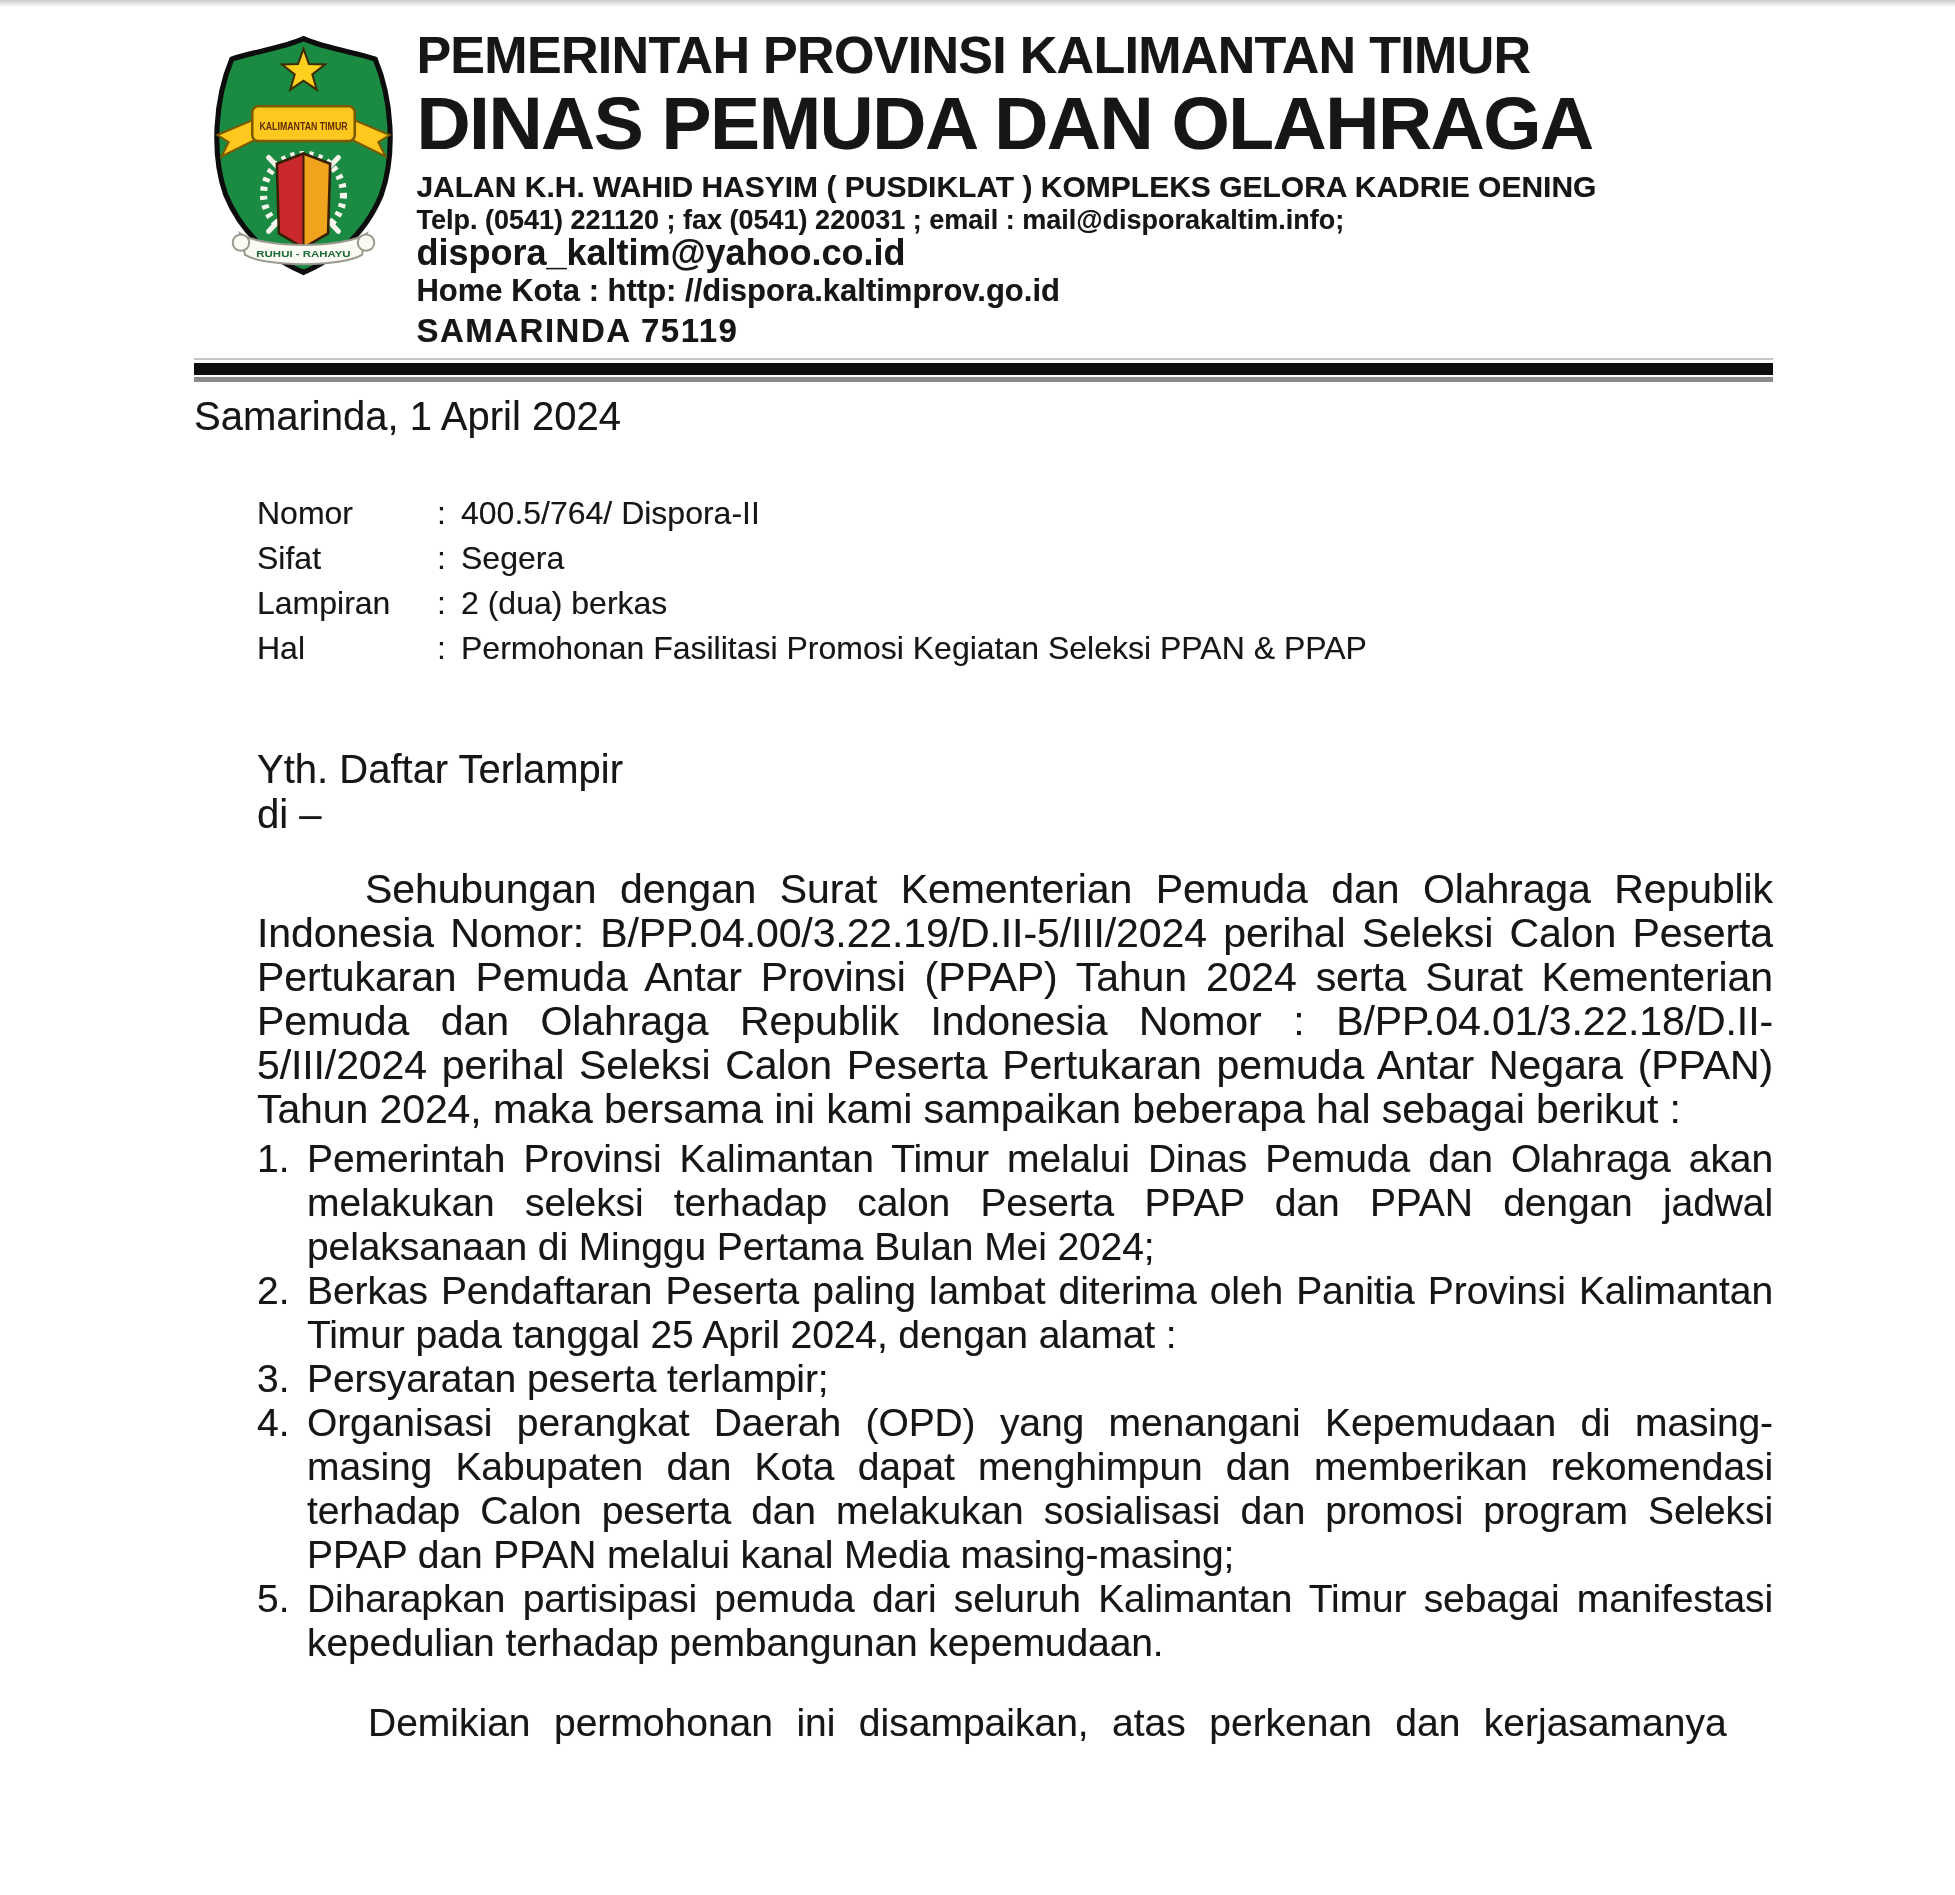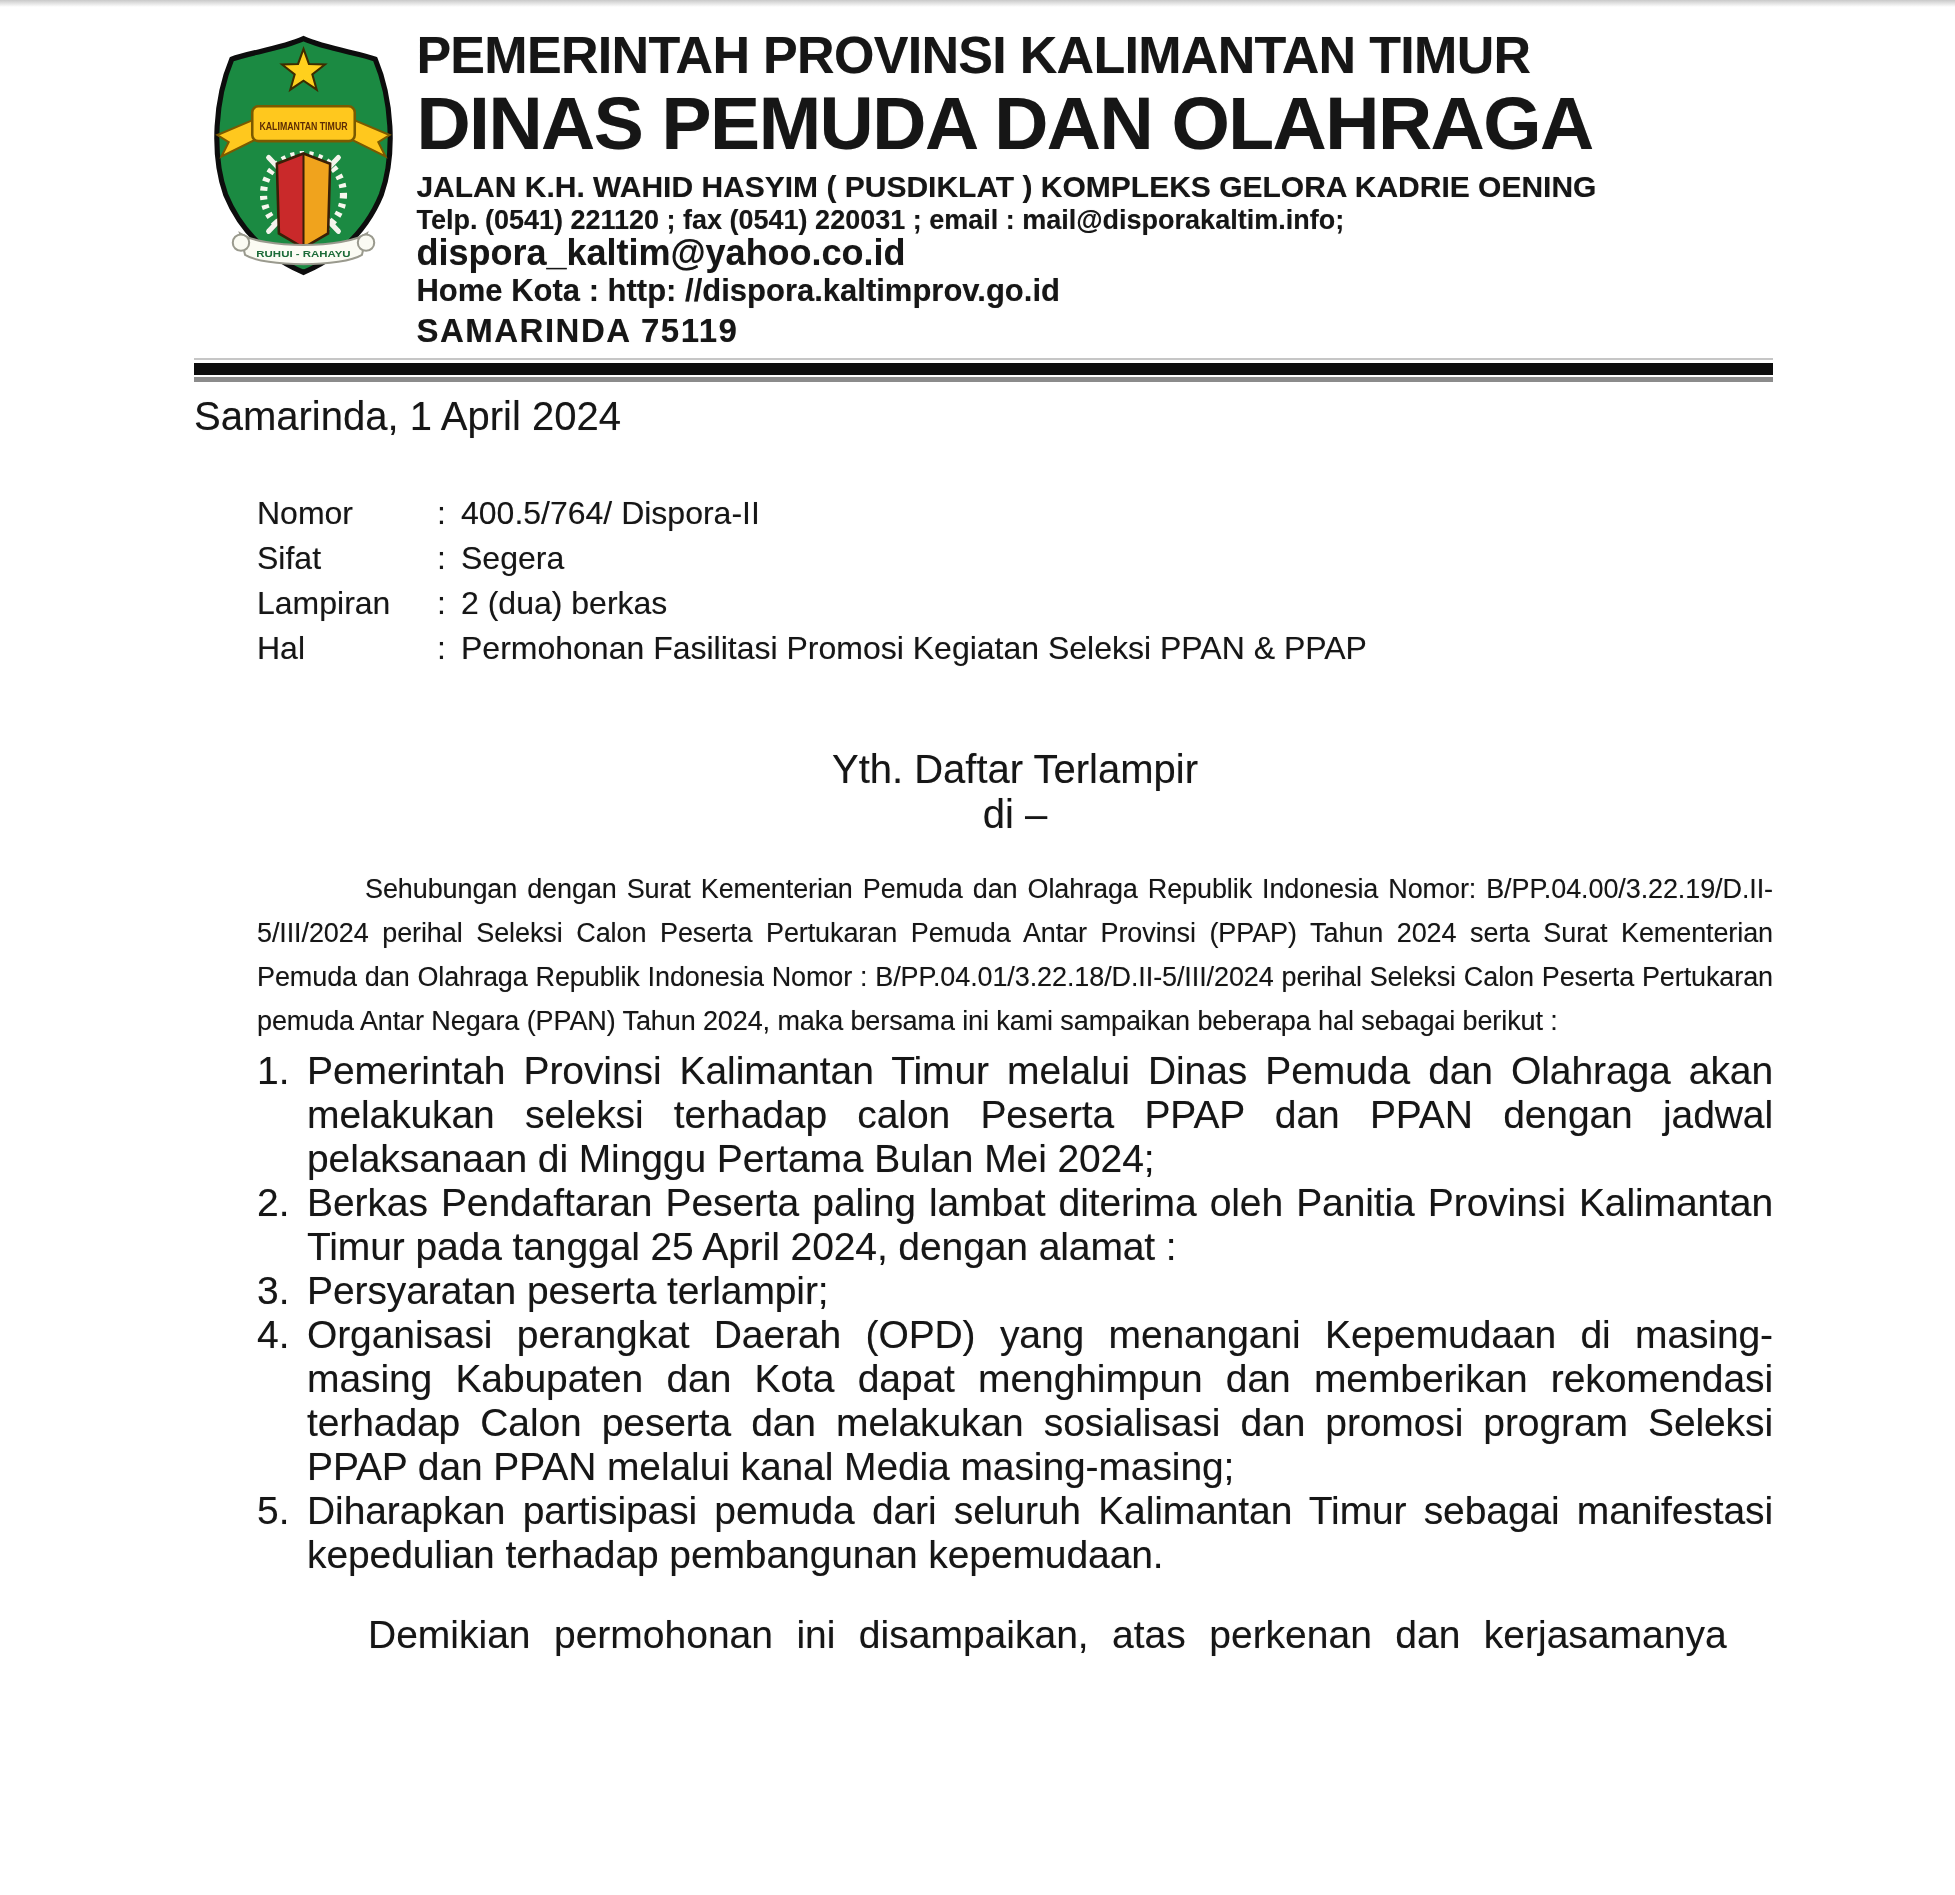--- a/index.html
+++ b/index.html
@@ -36,24 +36,24 @@
   .divider .bar0{height:2.2px;background:#c6c6c6;margin-bottom:3px;}
   .divider .bar1{height:12px;background:#0d0d0d;}
   .divider .bar2{height:4.4px;background:#8b8b8b;margin-top:2.2px;}
   
   .date-line{ text-align:left; font-size:40px; margin:12px 37px 0 0; }
   .meta{ margin:52px 0 0 63px; font-size:32px; }
   .meta-row{ display:flex; line-height:45px; }
   .m-label{ width:180px; flex:none; }
   .m-colon{ width:24px; flex:none; }
   .m-value{ flex:1; white-space:nowrap; }
-  .addressee{ margin:76px 0 0 63px; font-size:40px; line-height:45px;text-align:center; }
+  .addressee{ margin:76px 0 0 63px; font-size:40px; line-height:45px; }
   .tempat{ margin-left:119px; }
   .opening{
-    margin:30px 0 0 63px; font-size:27px; line-height:44px;
+    margin:30px 0 0 63px; font-size:41px; line-height:44px;
     text-align:justify; text-indent:108px; letter-spacing:-0.1px;
   }
   .list{ margin:6px 0 0 63px; font-size:39px; line-height:44px; }
   .li{ display:flex; }
   .num{ width:50px; flex:none; }
   .li-text{ flex:1; text-align:justify; letter-spacing:-0.1px; }
   .addr-block{ margin-left:-63px; text-align:center; line-height:42px; }
   .addr-bold{ font-weight:bold; }
   .closing{
     margin:36px 0 0 63px; font-size:39px; line-height:44px;

